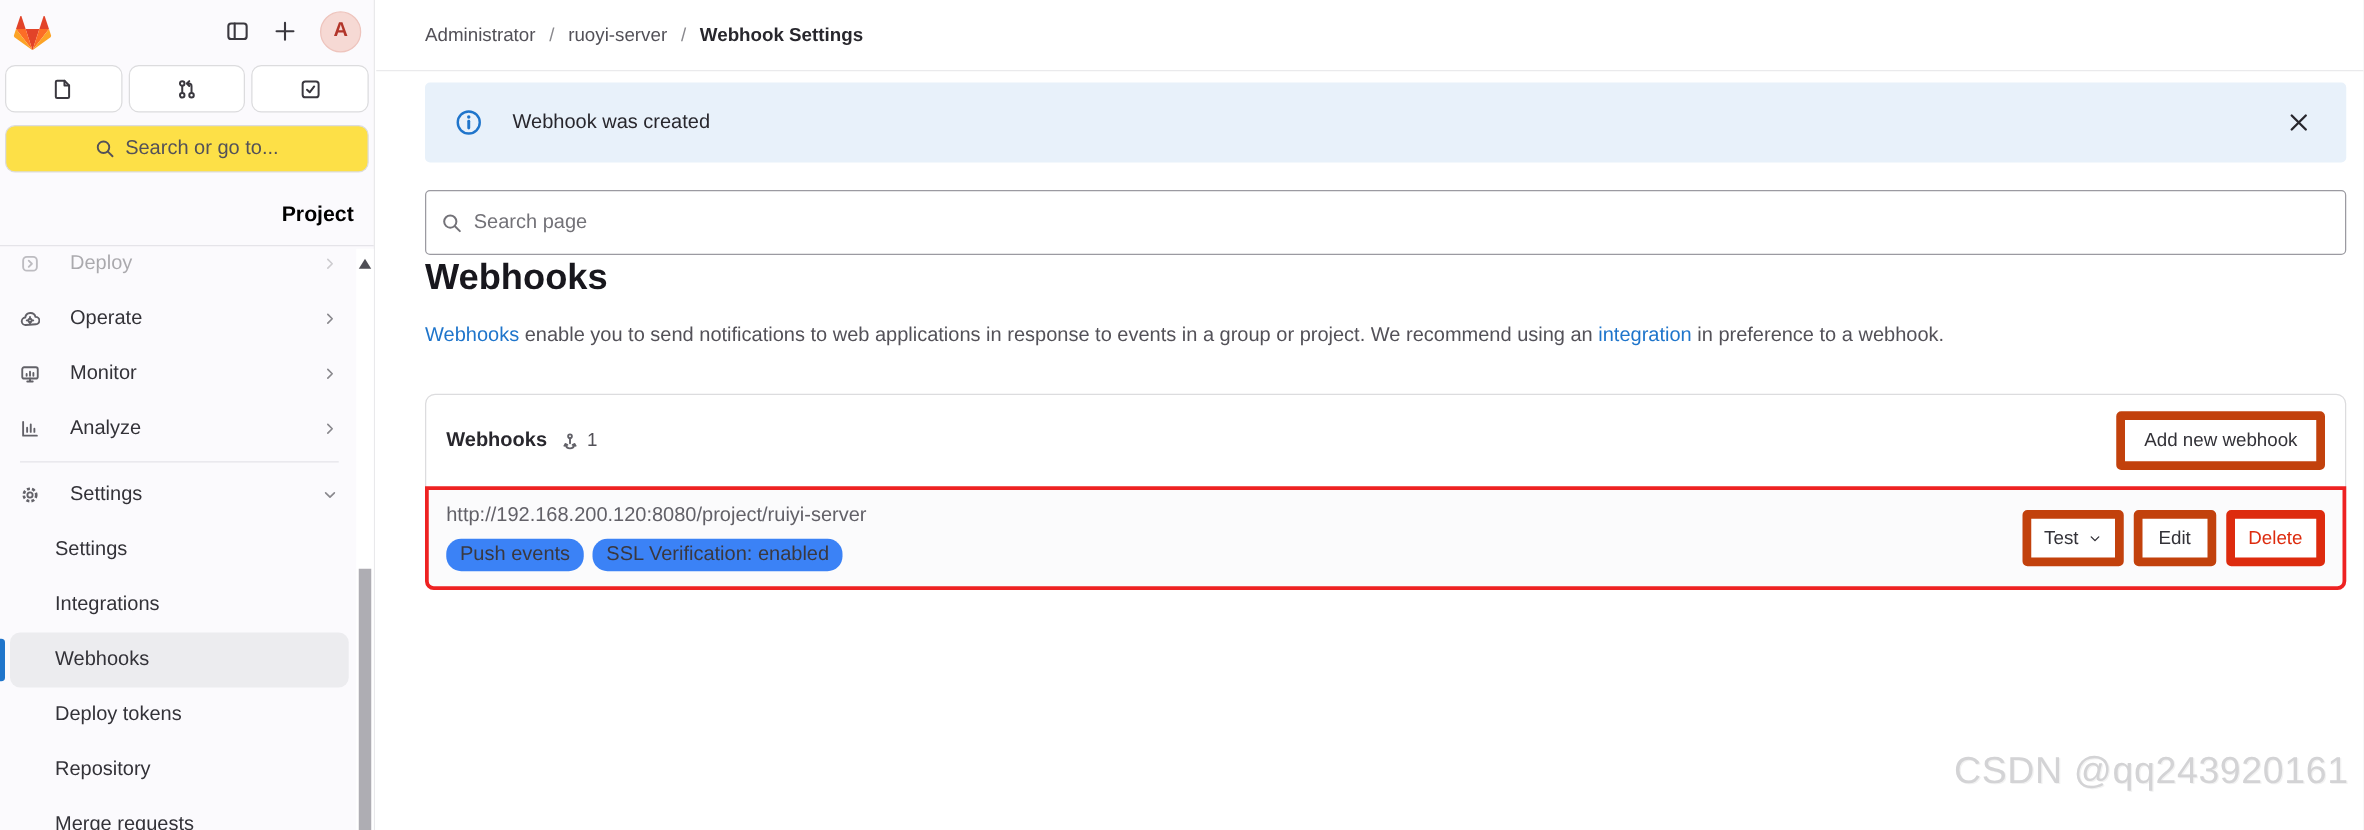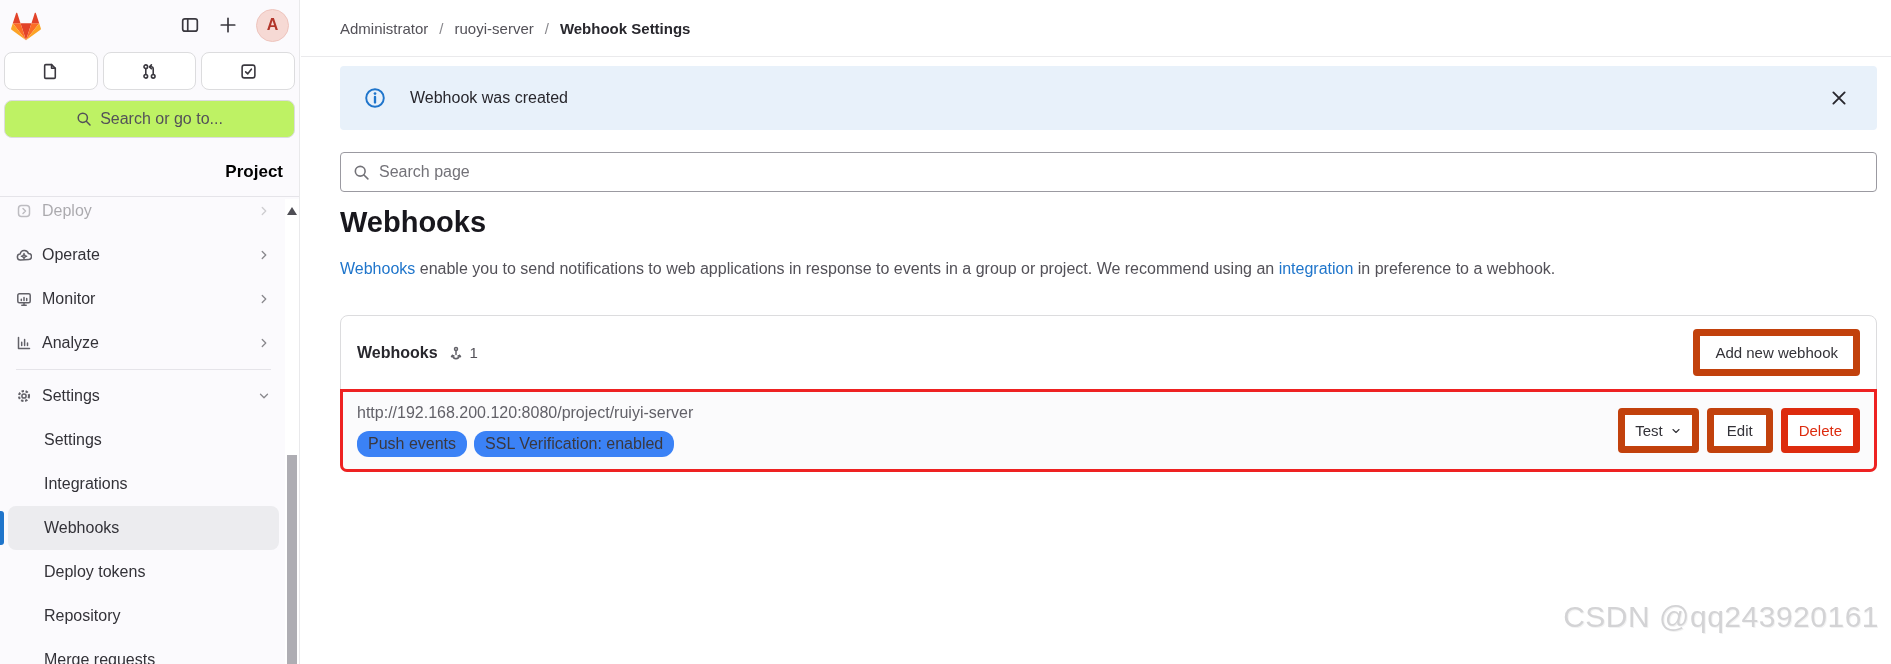--- a/index.html
+++ b/index.html
@@ -13,28 +13,28 @@
   .sb-top { height:46px; display:flex; align-items:center; padding:4px 10px 0 10px; }
   .sb-top .grow { flex:1; }
   .icon-btn { width:28px; height:28px; display:flex; align-items:center; justify-content:center;
               border-radius:6px; color:#3a383f; margin-left:10px; cursor:pointer; }
   .avatar { width:33px; height:33px; border-radius:50%; background:#f6d9d4; border:1px solid #eec4bd;
             color:#b2352a; font-weight:600; font-size:16px; display:flex; align-items:center;
             justify-content:center; margin-left:14px; cursor:pointer; }
   .pill-row { display:flex; gap:5px; margin:6px 4px 0; }
   .pill { flex:1; height:38px; background:#fff; border:1px solid #dcdcde; border-radius:8px;
           display:flex; align-items:center; justify-content:center; color:#3a383f; cursor:pointer; }
-  .sb-search { margin:10px 4px 0; height:38px; background:#bef264; border:1px solid #dcdcde;
+  .sb-search { margin:10px 4px 0; height:38px; background:#fde047; border:1px solid #dcdcde;
                border-radius:8px; display:flex; align-items:center; justify-content:center; gap:8px;
                color:#535158; font-size:16px; cursor:pointer; }
   .sb-section { margin-top:24px; padding:0 16px 14px; font-size:17px; font-weight:700; color:#000000;
                 border-bottom:1px solid #e5e4e9;text-align:right; }
   .sb-menu { position:absolute; top:199px; bottom:0; left:0; right:0; overflow:hidden;
              padding:2px 20px 0 8px; }
-  .sb-item { position:relative; height:44px; display:flex; align-items:center; gap:10px;
+  .sb-item { position:relative; height:44px; display:flex; align-items:center; gap:24px;
              padding:0 8px; border-radius:8px; font-size:16px; color:#333238; cursor:pointer; }
   .sb-item .icn { width:16px; height:16px; color:#626168; flex:none; }
   .sb-item .chev { margin-left:auto; color:#89888d; }
   .sb-item.deploy { margin-top:-12px; opacity:.4; }
   .sb-sub { position:relative; height:44px; display:flex; align-items:center; padding:0 8px 0 36px;
             border-radius:8px; font-size:16px; color:#333238; cursor:pointer; }
   .sb-sub.active { background:#ececef; }
   .sb-sub.active::before { content:""; position:absolute; left:-8px; top:5px; width:4px; height:34px;
             background:#1f75cb; border-radius:0 3px 3px 0; }
   .sb-divider { height:1px; background:#e5e4e9; margin:4px 8px; }
@@ -51,21 +51,21 @@
   .crumb-link { color:#535158; text-decoration:none; cursor:pointer; }
   .crumb-sep { color:#89888d; margin:0 11px; }
   .crumb-current { color:#28272d; font-weight:600; }
 
   .alert { position:absolute; left:39px; right:14px; top:66px; height:64px; background:#e8f1fa;
            border-radius:4px; display:flex; align-items:center; padding:0 24px; }
   .alert .msg { margin-left:24px; font-size:16px; color:#28272d; }
   .alert .close { position:absolute; right:28px; top:50%; transform:translateY(-50%);
                   color:#28272d; cursor:pointer; width:20px; height:20px; }
 
-  .page-search { position:absolute; left:39px; right:14px; top:152px; height:40px;
+  .page-search { position:absolute; left:39px; right:14px; top:152px; height:52px;
                  border:1px solid #9b9aa1; border-radius:4px; background:#fff;
                  display:flex; align-items:center; padding:0 12px; gap:9px; color:#737278; }
   .page-search input { flex:1; border:none; outline:none; font-size:16px; color:#333238;
                  font-family:"Liberation Sans", sans-serif; background:transparent; }
   .page-search input::placeholder { color:#737278; }
 
   .page-title { position:absolute; left:39px; top:206px; font-size:29px; font-weight:700; color:#18171d; }
   .page-desc { position:absolute; left:39px; top:260px; font-size:16px; color:#535158; }
   .page-desc a { color:#1f75cb; text-decoration:none; cursor:pointer; }
 

